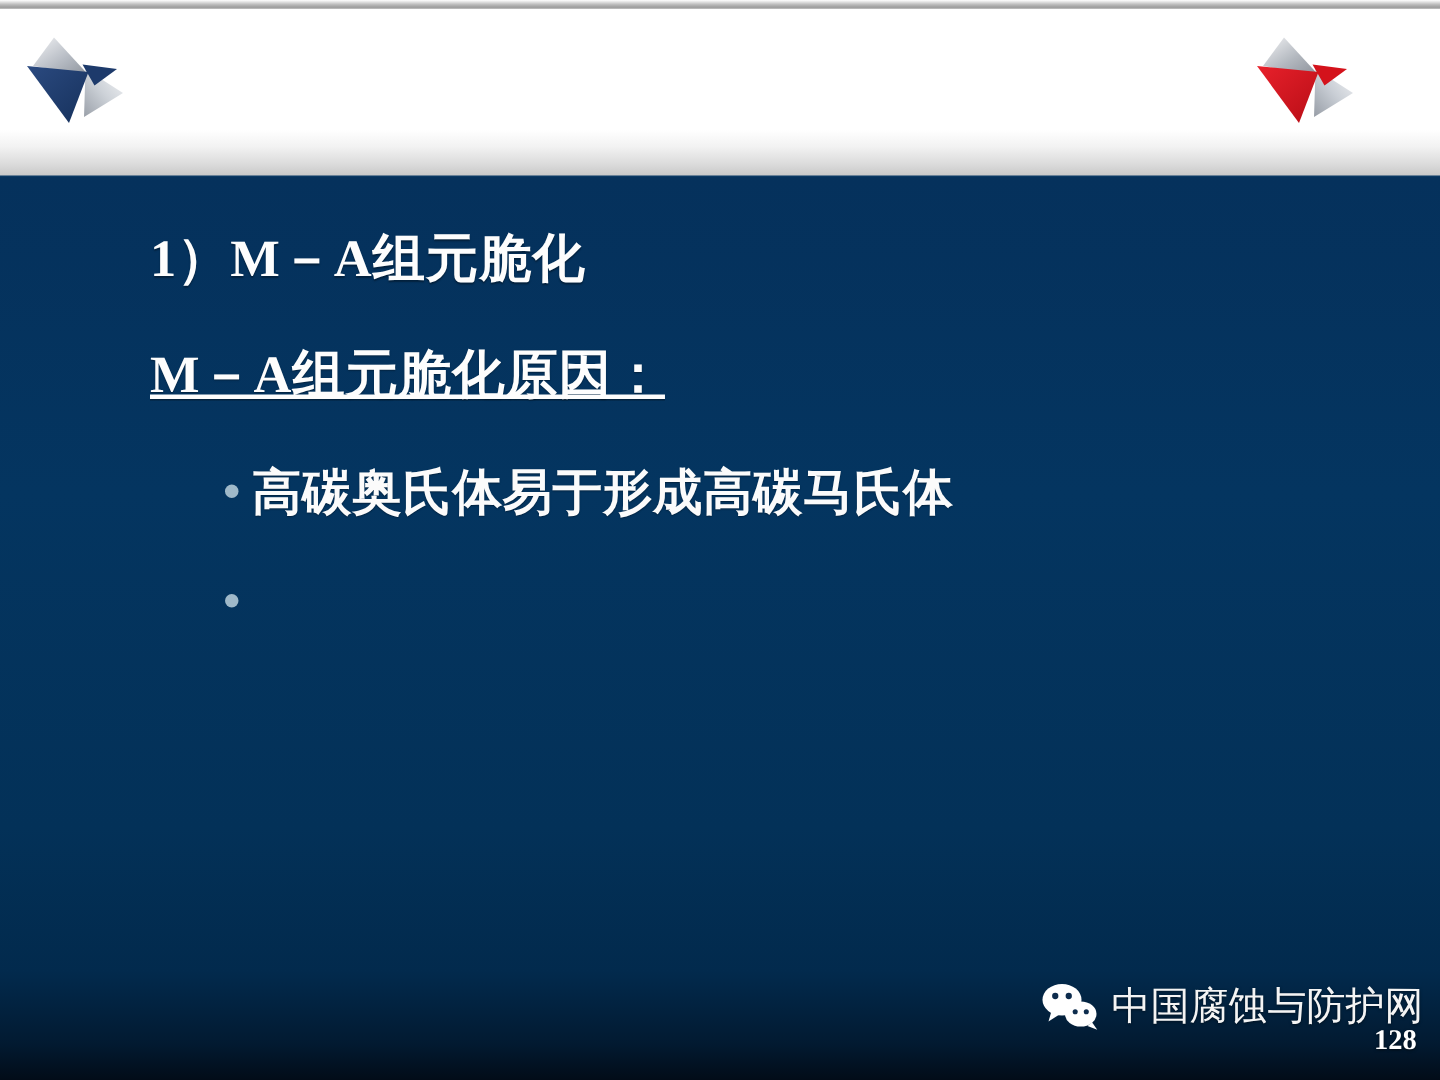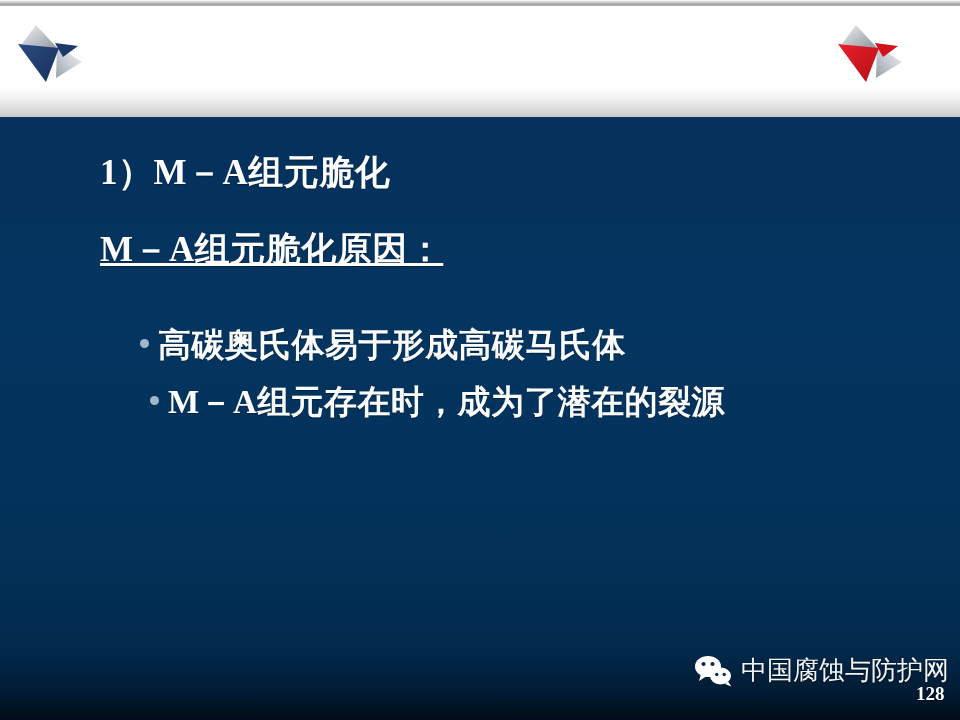--- a/index.html
+++ b/index.html
@@ -95,21 +95,21 @@
   }
   #title-1 { left: 100px; top: 35px; }
   #title-2 { left: 100px; top: 112px; text-decoration: underline; }
 
   
   .bullet-row {
     position: absolute;
     display: flex;
     align-items: flex-start;
   }
-  #bullet-1 { left: 140px; top: 185px; width: 790px; margin-top: 16px; }
+  #bullet-1 { left: 150px; top: 185px; width: 790px; }
   #bullet-2 { left: 150px; top: 258px; width: 790px; }
 
   .bullet-dot {
     flex: 0 0 auto;
     width: 9px;
     height: 9px;
     border-radius: 50%;
     background: #9fb9c9;
     margin-top: 20px;
     margin-right: 9px;
@@ -231,21 +231,21 @@
 
       <div id="title-2" class="line title-line">M－A组元脆化原因：</div>
 
       <div id="bullet-1" class="bullet-row">
         <span class="bullet-dot"></span>
         <span class="bullet-text">高碳奥氏体易于形成高碳马氏体</span>
       </div>
 
       <div id="bullet-2" class="bullet-row">
         <span class="bullet-dot"></span>
-        <span class="bullet-text"><span>M－A组元存在时，成为了潜在的裂源</span></span>
+        <span class="bullet-text"></span>
       </div>
 
     </div>
 
     <div class="footer-mark" style="position:absolute; left:694px; top:535px;">
       <span class="wechat-icon">
         <svg viewBox="0 0 40 34" width="40" height="34" xmlns="http://www.w3.org/2000/svg">
 
           <ellipse cx="14" cy="12.5" rx="13" ry="10.5" fill="#ffffff"></ellipse>
           <polygon points="7,20 5,27 12,22.5" fill="#ffffff"></polygon>

